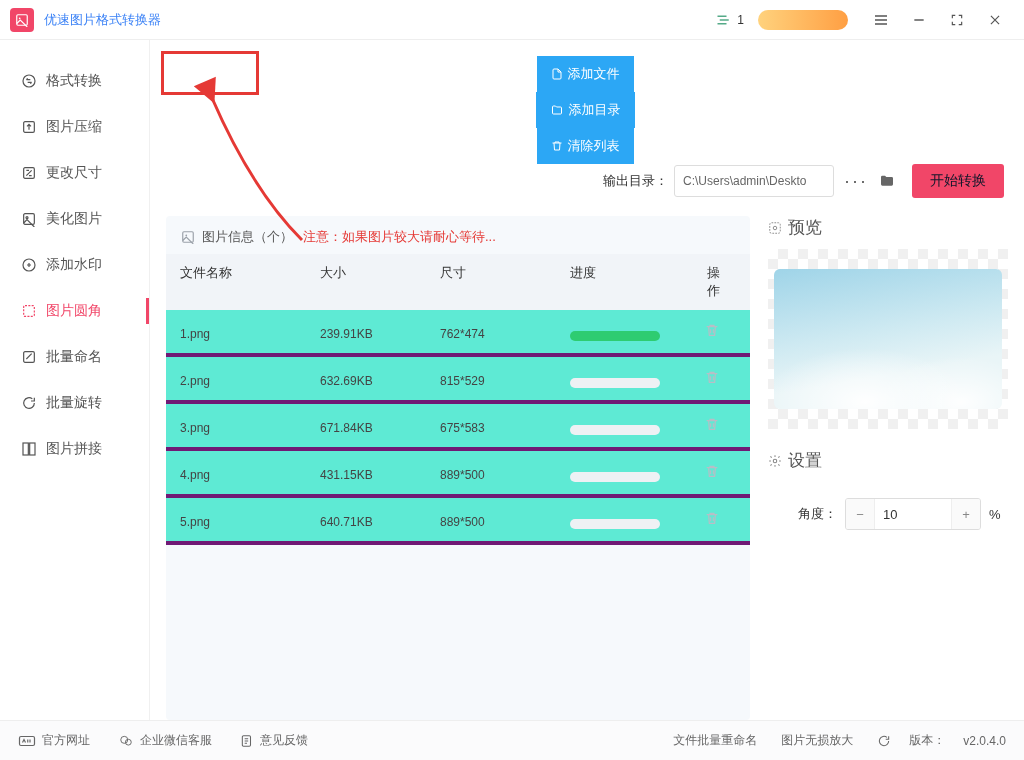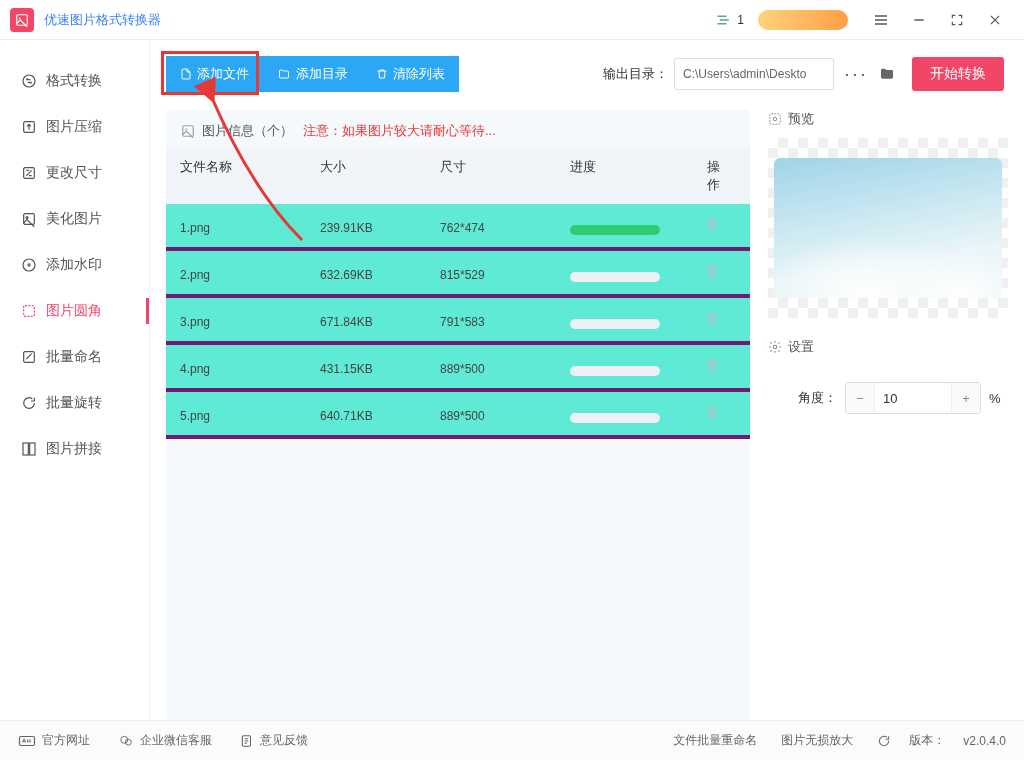--- a/index.html
+++ b/index.html
@@ -17,50 +17,50 @@
     .body { display: flex; height: 680px; }
 
     .sidebar { width: 150px; padding-top: 18px; border-right: 1px solid #f0f0f0; }
     .side-item { height: 46px; display: flex; align-items: center; padding-left: 20px; font-size: 14px; color: #555; cursor: pointer; position: relative; }
     .side-item.active { color: #f14668; }
     .side-item.active::after { content: ""; position: absolute; right: 0; top: 10px; bottom: 10px; width: 3px; background: #f14668; }
     .side-item .s-ico { width: 18px; margin-right: 8px; display: flex; justify-content: center; }
 
     .main { flex: 1; display: flex; flex-direction: column; padding: 16px 0 0 16px; }
 
-    .toolbar { display: flex; align-items: center; gap: 0; margin-bottom: 18px; padding-right: 20px; position: relative; }
+    .toolbar { display: flex; align-items: center; gap: 0; margin-bottom: 18px; padding-right: 20px; position: relative; flex-direction: column; }
     .tbtn { height: 36px; padding: 0 14px; background: #2ca7f5; color: #fff; font-size: 13px; display: flex; align-items: center; cursor: pointer; }
     .tbtn .bico { margin-right: 5px; }
     .red-annot { position: absolute; left: -5px; top: -5px; width: 98px; height: 44px; border: 3px solid #e53935; pointer-events: none; }
 
     .output-group { margin-left: auto; display: flex; align-items: center; font-size: 13px; color: #333; }
     .output-path { width: 160px; height: 32px; border: 1px solid #ddd; padding: 0 8px; font-size: 12px; color: #666; background: #fff; border-radius: 3px; margin: 0 6px; outline: none; }
     .dots { cursor: pointer; color: #555; padding: 0 4px; font-size: 18px; line-height: 10px; letter-spacing: 2px; }
     .folder-ico { width: 22px; color: #666; margin-left: 6px; cursor: pointer; }
-    .start-btn { margin-left: 12px; background: #f14668; color: #ffffff; height: 34px; padding: 0 18px; border-radius: 3px; font-size: 14px; display: flex; align-items: center; cursor: pointer; }
+    .start-btn { margin-left: 12px; background: #f14668; color: #0f172a; height: 34px; padding: 0 18px; border-radius: 3px; font-size: 14px; display: flex; align-items: center; cursor: pointer; }
 
     .content { display: flex; flex: 1; gap: 18px; padding-right: 16px; min-height: 0; }
 
     .table-panel { flex: 1; background: #f6f9fc; border-radius: 4px; display: flex; flex-direction: column; overflow: hidden; }
     .table-info { padding: 12px 14px 8px; font-size: 13px; color: #555; display: flex; align-items: center; }
     .warn { color: #e53935; margin-left: 10px; }
     .tbl-head { display: flex; padding: 10px 14px; background: #f1f4f8; font-size: 13px; color: #333; font-weight: 500; }
     .tbl-row { display: flex; padding: 12px 14px; background: #5eead4; border-bottom: 4px solid #701a75; font-size: 12px; color: #444; align-items: flex-end; }
     .col-name { width: 140px; }
     .col-size { width: 120px; }
     .col-dim { width: 130px; }
     .col-prog { width: 130px; }
     .col-op { flex: 1; text-align: right; padding-right: 16px; }
     .prog-bar { width: 90px; height: 10px; border-radius: 6px; background: #eef1f4; }
     .prog-bar.done { background: #2ecc71; }
     .del-ico { color: #b8bec6; cursor: pointer; display: inline-flex; }
 
     .side-panel { width: 240px; display: flex; flex-direction: column; gap: 20px; }
     .panel-box { }
-    .panel-title { font-size: 13px; color: #555; margin-bottom: 10px; display: flex; align-items: center; gap: 6px; }
+    .panel-title { font-size: 17px; color: #555; margin-bottom: 10px; display: flex; align-items: center; gap: 6px; }
     .preview-frame { width: 100%; height: 180px; 
       background-color: #fff;
       background-image:
         linear-gradient(45deg,#f0f0f0 25%,transparent 25%,transparent 75%,#f0f0f0 75%,#f0f0f0),
         linear-gradient(45deg,#f0f0f0 25%,transparent 25%,transparent 75%,#f0f0f0 75%,#f0f0f0);
       background-size: 20px 20px;
       background-position: 0 0, 10px 10px;
       display: flex; align-items: center; justify-content: center; padding: 20px 6px;
     }
     .preview-img { width: 100%; height: 100%; border-radius: 6px;
@@ -301,21 +301,21 @@
               </div>
               <div class="col-op"><span class="del-ico">
                   <svg width="16" height="16" viewBox="0 0 24 24" fill="none" stroke="currentColor" stroke-width="1.8">
                     <path d="M4 7h16M9 7V5h6v2M7 7l1 13h8l1-13M10 11v6M14 11v6"></path>
                   </svg>
                 </span></div>
             </div>
             <div class="tbl-row">
               <div class="col-name">3.png</div>
               <div class="col-size">671.84KB</div>
-              <div class="col-dim">791*583</div>
+              <div class="col-dim">675*583</div>
               <div class="col-prog">
                 <div class="prog-bar"></div>
               </div>
               <div class="col-op"><span class="del-ico">
                   <svg width="16" height="16" viewBox="0 0 24 24" fill="none" stroke="currentColor" stroke-width="1.8">
                     <path d="M4 7h16M9 7V5h6v2M7 7l1 13h8l1-13M10 11v6M14 11v6"></path>
                   </svg>
                 </span></div>
             </div>
             <div class="tbl-row">

